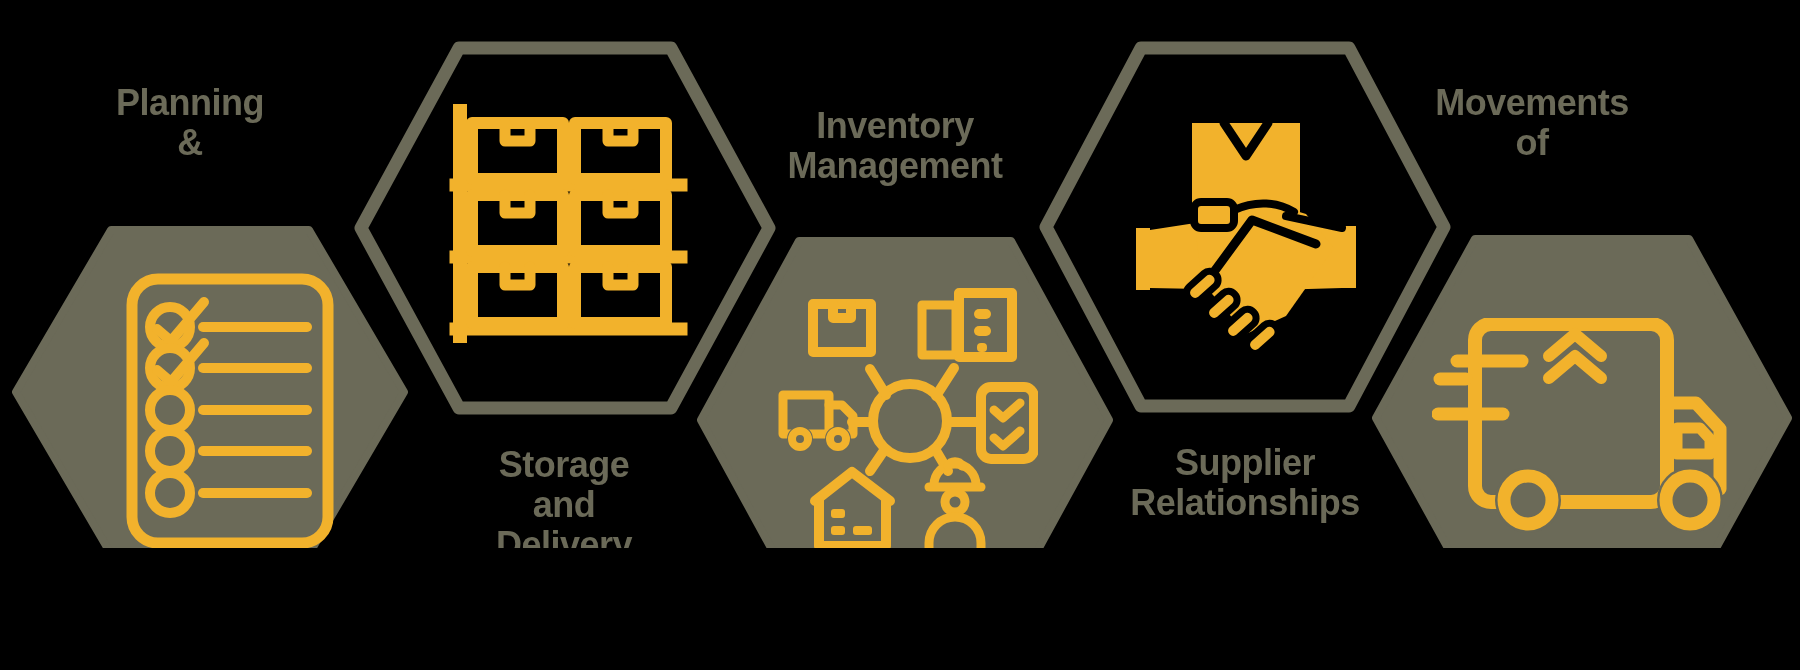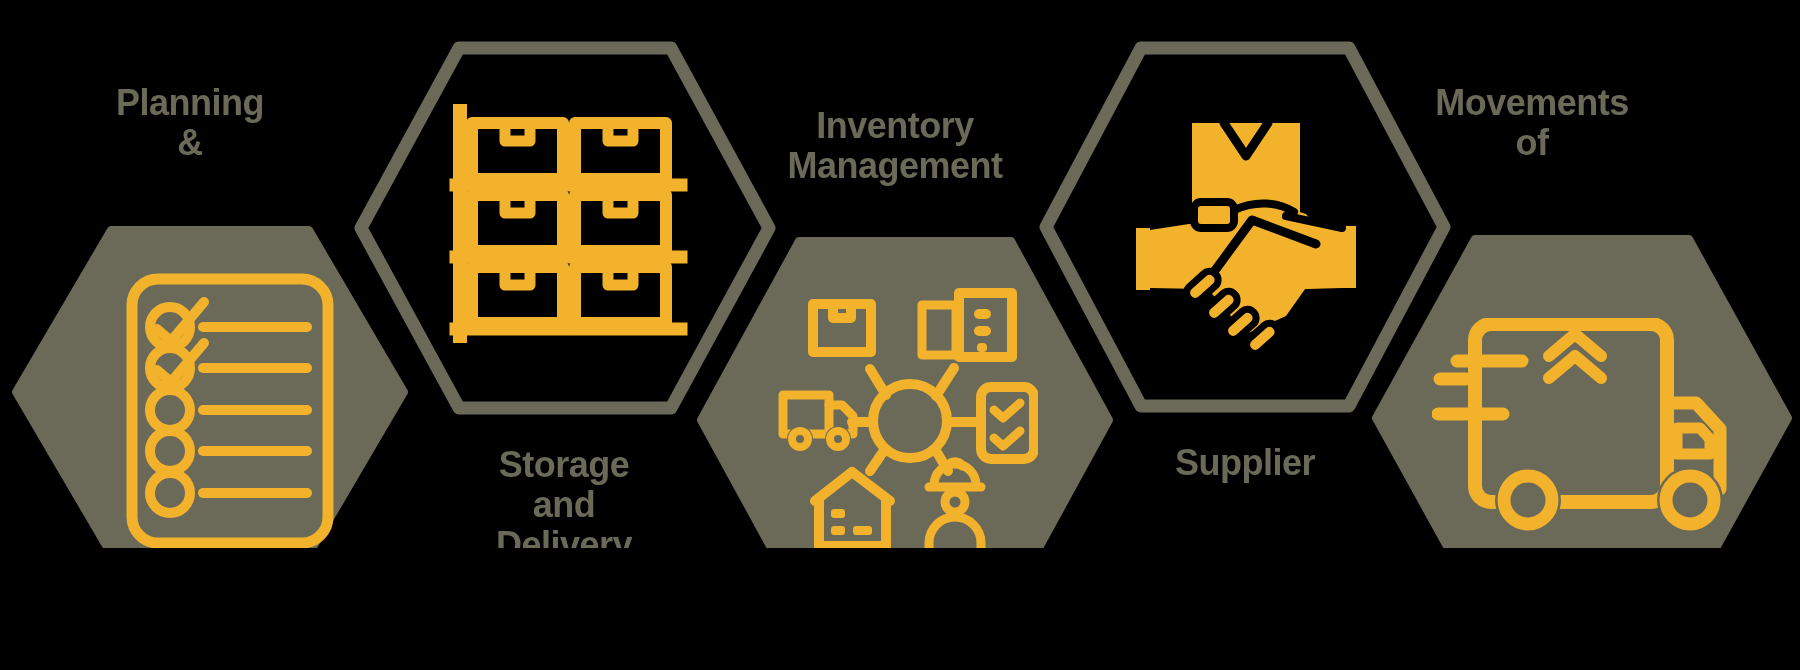--- a/index.html
+++ b/index.html
@@ -175,20 +175,21 @@
     <div>Delivery</div>
   </div>
 
   <div class="label" style="left:895px;top:106px;">
     <div>Inventory</div>
     <div>Management</div>
   </div>
 
   <div class="label" style="left:1245px;top:443px;">
     <div>Supplier</div>
+    <div>Relationships</div>
   </div>
 
   <div class="label" style="left:1532px;top:83px;">
     <div>Movements</div>
     <div>of</div>
   </div>
 
 </div>
 
 </body></html>

